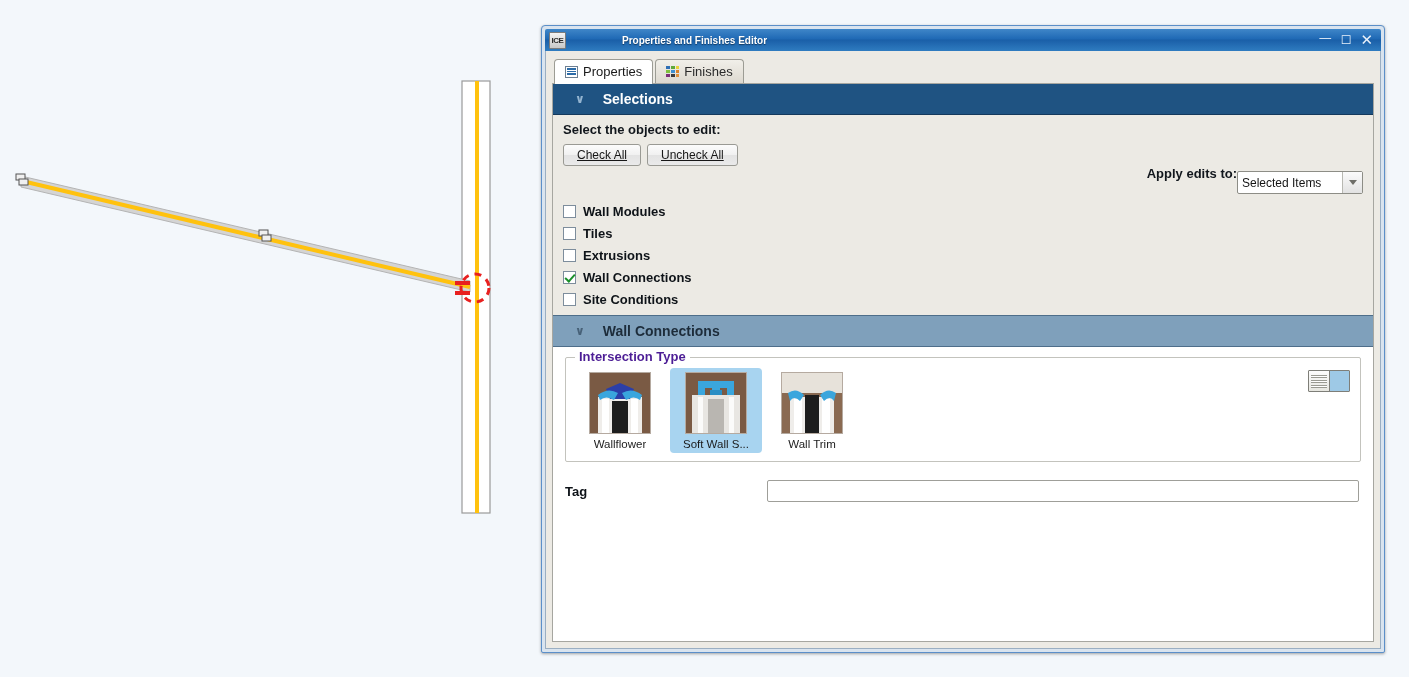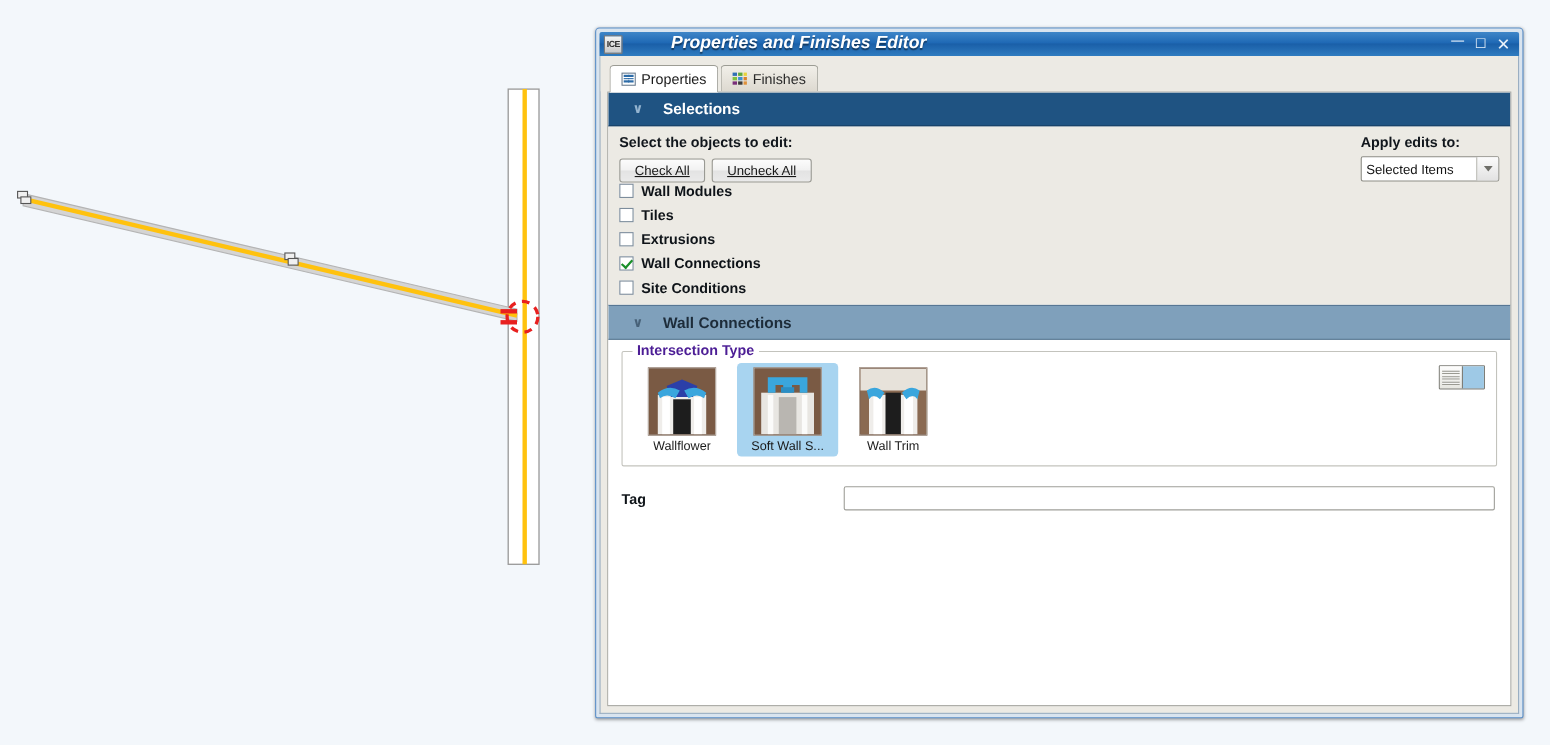--- a/index.html
+++ b/index.html
@@ -66,26 +66,25 @@
     font-weight: bold;
     color: #2b2b2b;
     display: flex;
     align-items: center;
     justify-content: center;
     letter-spacing: -0.5px;
     flex: none;
   }
   #window-title {
     color: #ffffff;
-    font-size: 16px;
+    font-size: 10px;
     font-weight: bold;
-    margin-left: 7px;
+    margin-left: 19px;
     text-shadow: 0 1px 1px rgba(0,0,0,0.45);
     white-space: nowrap;
-    font-style: italic;
   }
   #window-controls {
     margin-left: auto;
     display: flex;
     align-items: center;
     gap: 9px;
     padding-right: 6px;
   }
   .win-btn {
     color: #e9f1fa;
@@ -245,22 +244,23 @@
     background: linear-gradient(to bottom, #fcfcfc 0%, #f1f1f1 48%, #e3e3e3 52%, #eaeaea 100%);
     border: 1px solid #9a9a94;
     border-radius: 3px;
     padding: 3px 13px;
     cursor: default;
     white-space: nowrap;
     text-decoration: underline;
   }
   #apply-edits-col {
     display: flex;
-    flex-direction: column;
+    flex-direction: row;
     align-items: flex-start;
+    margin-top: 44px;
   }
   #apply-select {
     margin-top: 5px;
     display: flex;
     align-items: stretch;
     background: #ffffff;
     border: 1px solid #8d8d86;
     border-radius: 2px;
     height: 21px;
     width: 124px;
@@ -286,20 +286,21 @@
   }
   #apply-select-arrow .tri {
     width: 0; height: 0;
     border-left: 4px solid transparent;
     border-right: 4px solid transparent;
     border-top: 5px solid #6e6e68;
   }
 
   
   #checkbox-list {
+    margin-top: 10px;
     display: flex;
     flex-direction: column;
     gap: 7px;
   }
   .cb-row {
     display: flex;
     align-items: center;
     gap: 7px;
     cursor: default;
   }

